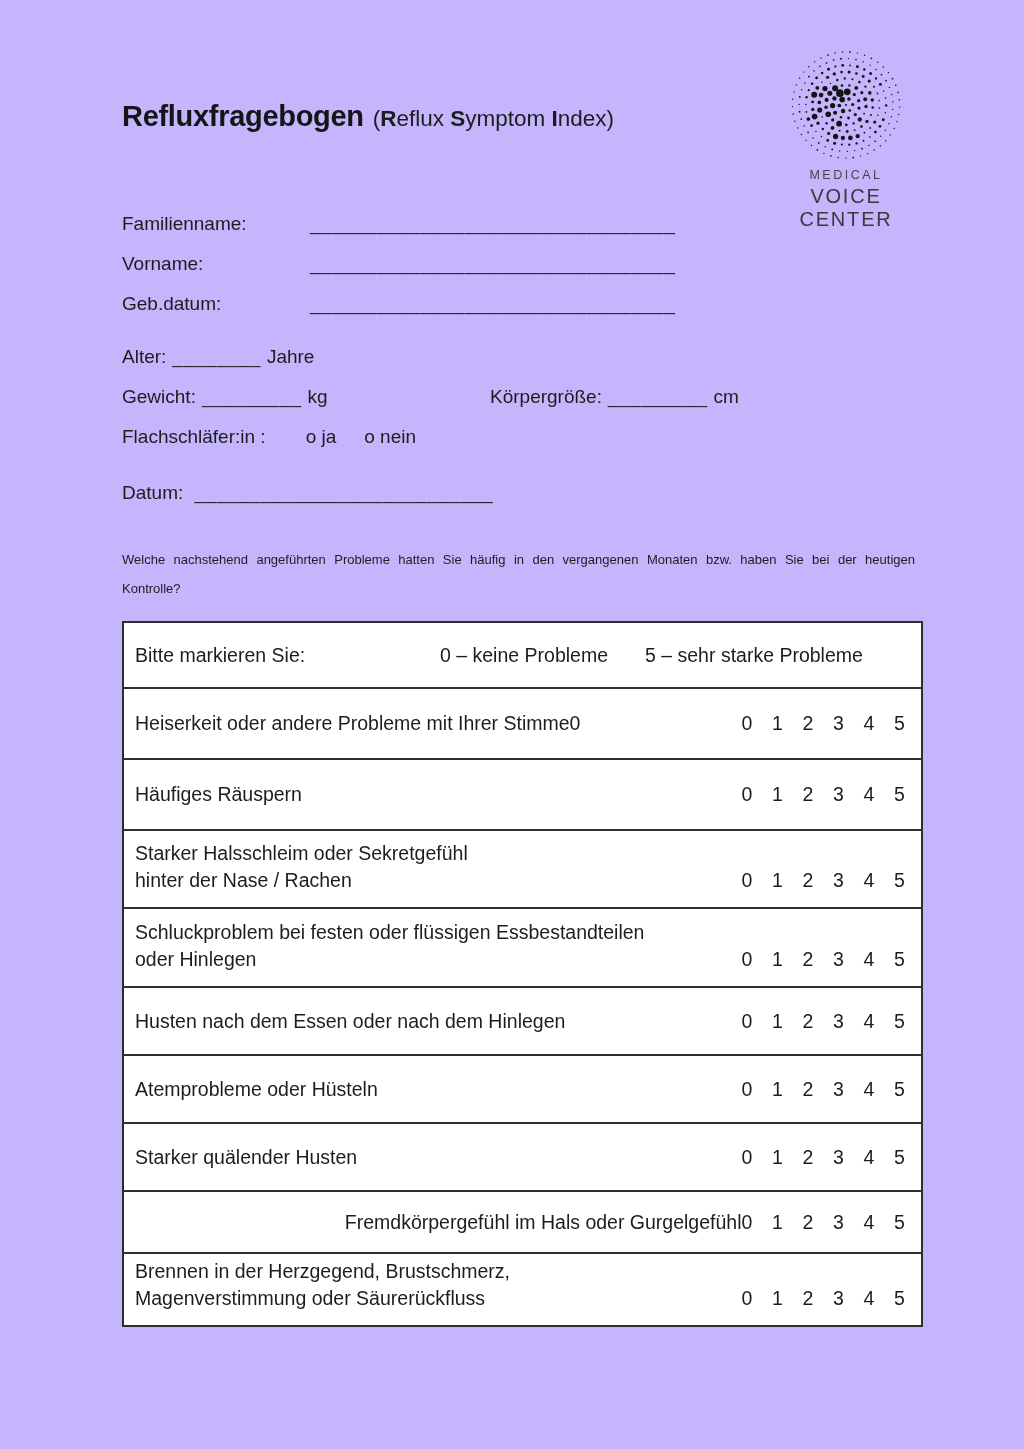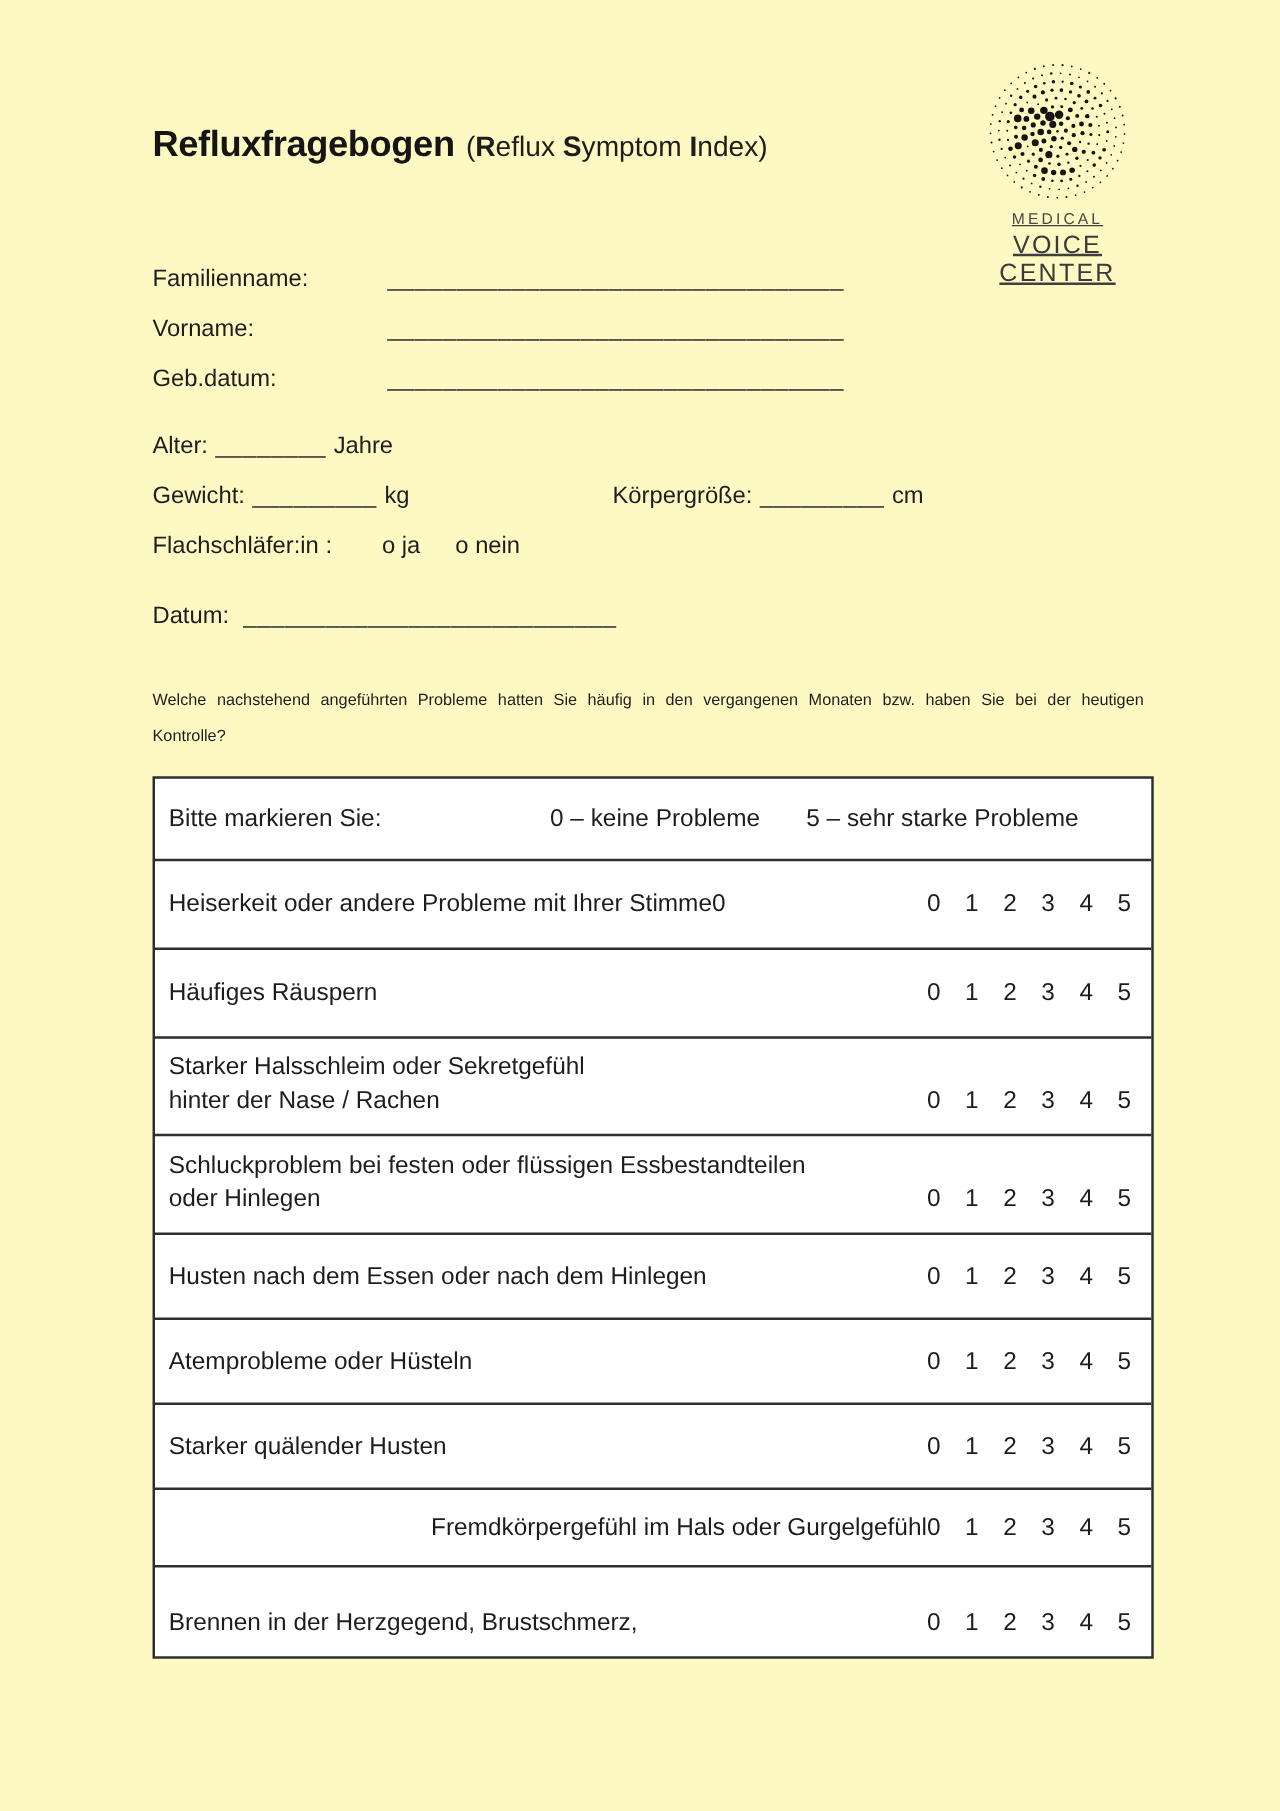--- a/index.html
+++ b/index.html
@@ -1,26 +1,26 @@
 <!DOCTYPE html>
 <html><head>
 <meta charset="utf-8">
 <style>
   html,body{margin:0;padding:0;background:#ffffff;}
   .page{
-    position:relative;width:1024px;height:1449px;background:#fef9c3;overflow:hidden;
+    position:relative;width:1024px;height:1449px;background:#c4b5fd;overflow:hidden;
     font-family:"Liberation Sans",sans-serif;color:#1d1d1d;
   }
   
   .title-row{position:absolute;left:122px;top:100px;white-space:nowrap;}
   .t-main{font-size:29px;font-weight:bold;color:#151515;letter-spacing:-0.3px;}
   .t-sub{font-size:22.5px;margin-left:9px;color:#1d1d1d;}
   .t-sub b{font-weight:bold;}
   
-  .logo{position:absolute;left:781px;top:48px;width:130px;text-align:center;color:#3f3f3f;text-decoration:underline;}
+  .logo{position:absolute;left:781px;top:48px;width:130px;text-align:center;color:#3f3f3f;}
   .logo svg{display:block;margin:0 auto;}
   .logo-l1{font-size:12.5px;letter-spacing:2.5px;margin-top:2px;color:#474747;}
   .logo-l2{font-size:20px;letter-spacing:1.8px;margin-top:3px;color:#3a3a3a;}
   
   .name-fields{position:absolute;left:122px;top:204px;font-size:19px;}
   .frow{display:flex;height:40px;align-items:center;}
   .flabel{width:188px;}
   .fblank{letter-spacing:0.5px;color:#2a2a2a;}
   
   .stats{position:absolute;left:122px;top:337px;font-size:19px;width:780px;}
@@ -437,20 +437,21 @@
             <span>2</span>
             <span>3</span>
             <span>4</span>
             <span>5</span>
           </div>
   </div>
 
   <div class="trow two" style="min-height: 73px;">
     <div class="tlabel">
             <div>Brennen in der Herzgegend, Brustschmerz,</div>
+            <div>Magenverstimmung oder Säurerückfluss</div>
           </div>
     <div class="tscale">
             <span>0</span>
             <span>1</span>
             <span>2</span>
             <span>3</span>
             <span>4</span>
             <span>5</span>
           </div>
   </div>

